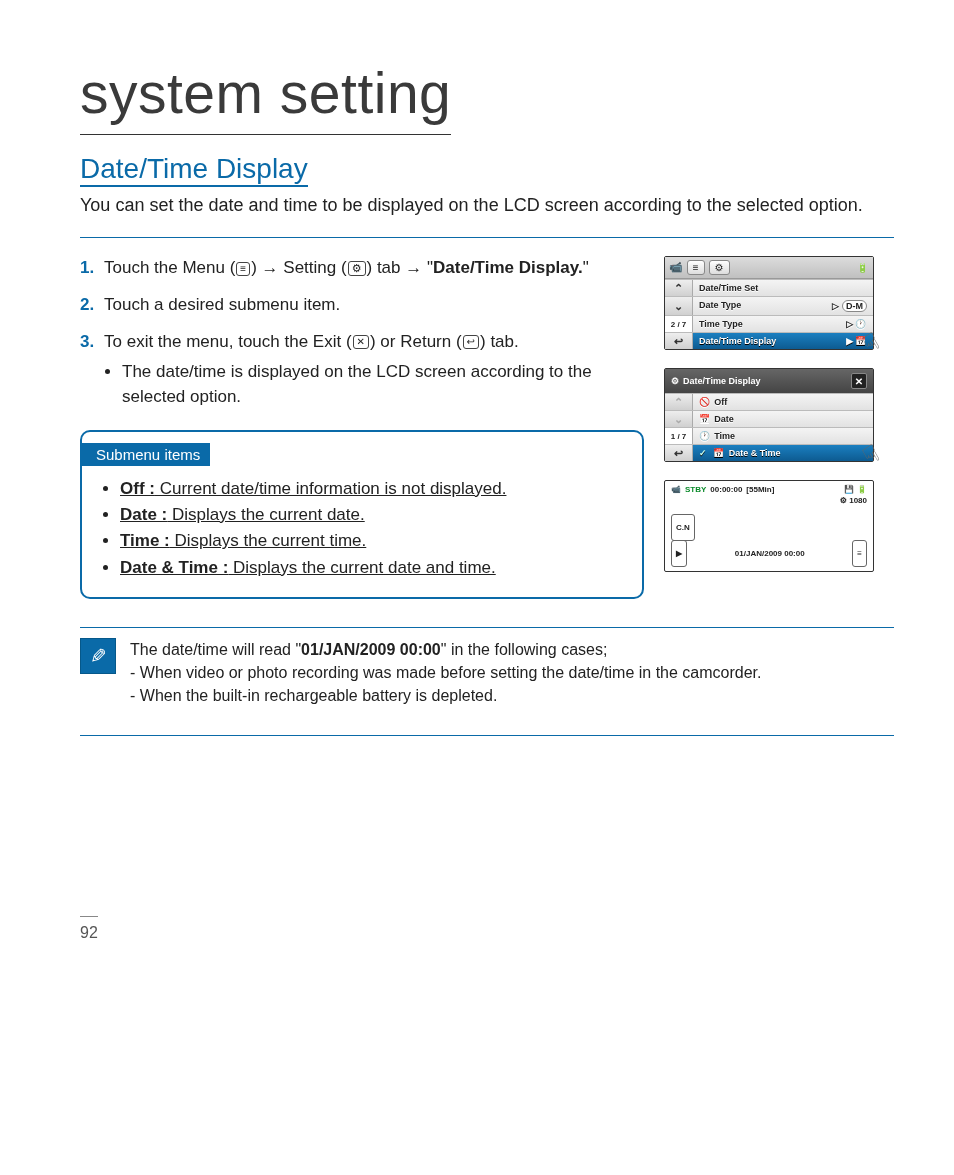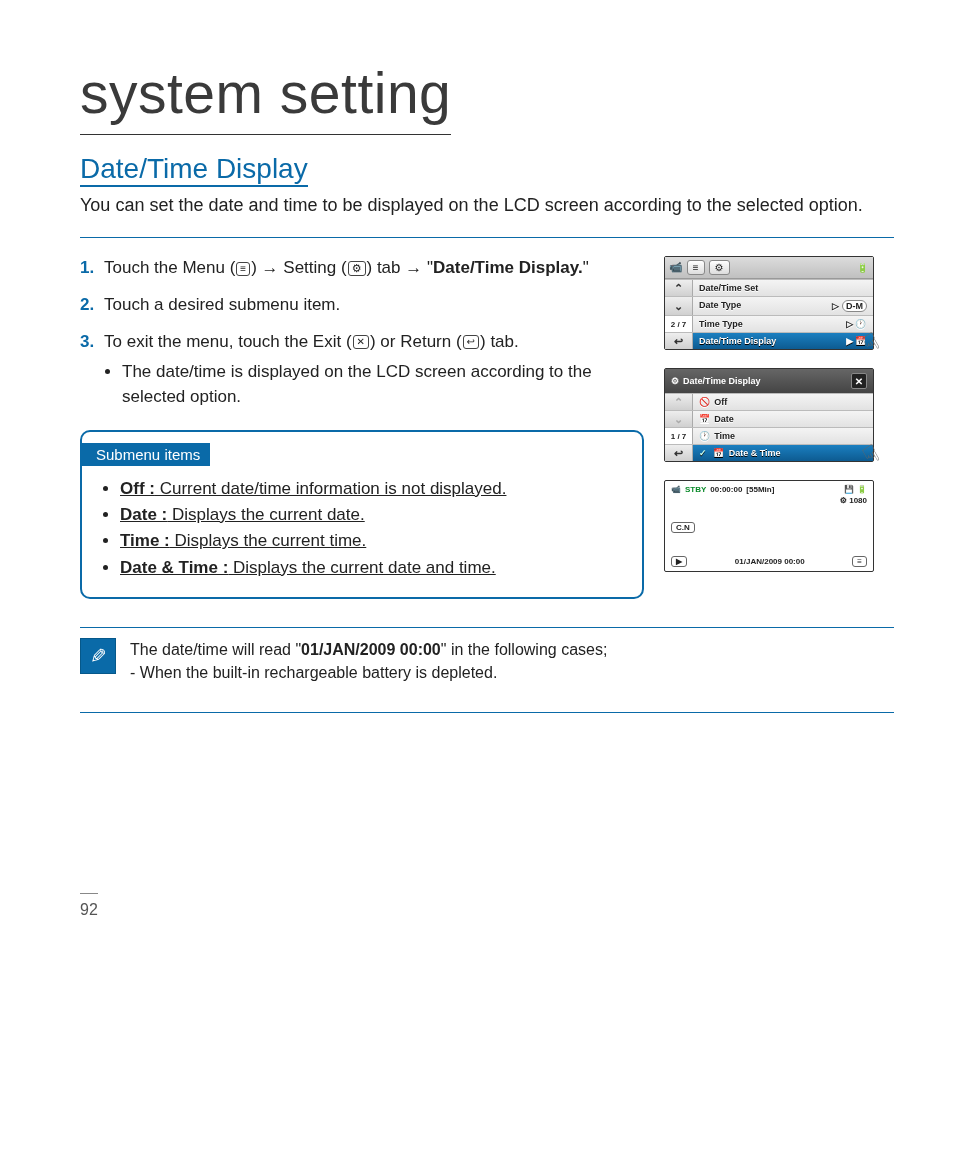--- a/index.html
+++ b/index.html
@@ -242,21 +242,21 @@
     font-size:8px;
     font-weight:700;
     color:#222;
   }
   .lcd3-top { display:flex; gap:4px; align-items:center; }
   .lcd3-top .sp { margin-left:auto; display:flex; gap:3px; align-items:center; }
   .lcd3-bottom {
     position:absolute; bottom:4px; left:6px; right:6px;
     display:flex; align-items:center; justify-content:space-between;
   }
-  .pill { border:1px solid #666; border-radius:3px; padding:0 4px; font-size:8px; }
+  .pill { border:1px solid #666; border-radius:3px; padding:8px 4px; font-size:8px; }
 </style>
 </head>
 <body>
 
 <div class="page">
   <div class="title">system setting</div><br>
   <div class="section-hdr">Date/Time Display</div>
   <div class="intro">You can set the date and time to be displayed on the LCD screen according to the selected option.</div>
 
   <hr class="hr-top">
@@ -390,20 +390,23 @@
 
   <hr class="hr-line">
 
   <div class="note-row">
     <div class="note-icon"></div>
     <div class="note-body">
       <div>
         <span>The date/time will read "</span><b>01/JAN/2009 00:00</b><span>" in the following cases;</span>
       </div>
       <div class="dash">
+          <span>When video or photo recording was made before setting the date/time in the camcorder.</span>
+        </div>
+      <div class="dash">
           <span>When the built-in rechargeable battery is depleted.</span>
         </div>
     </div>
   </div>
 
   <hr class="hr-line">
 
   <span class="pagenum">92</span>
 </div>
 

